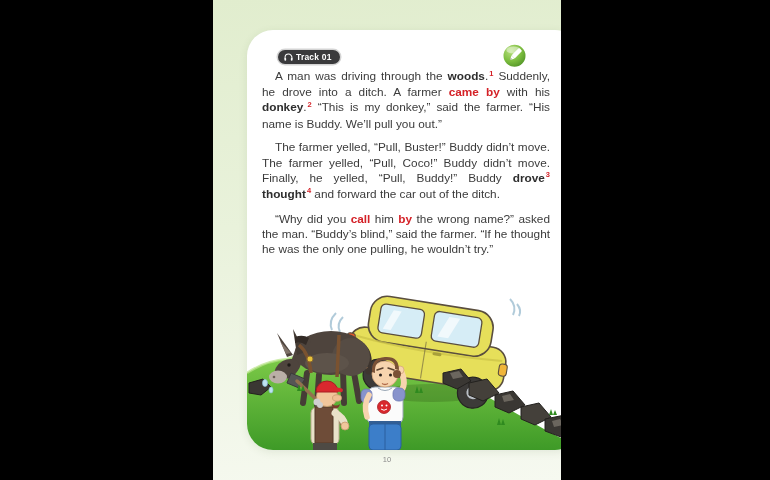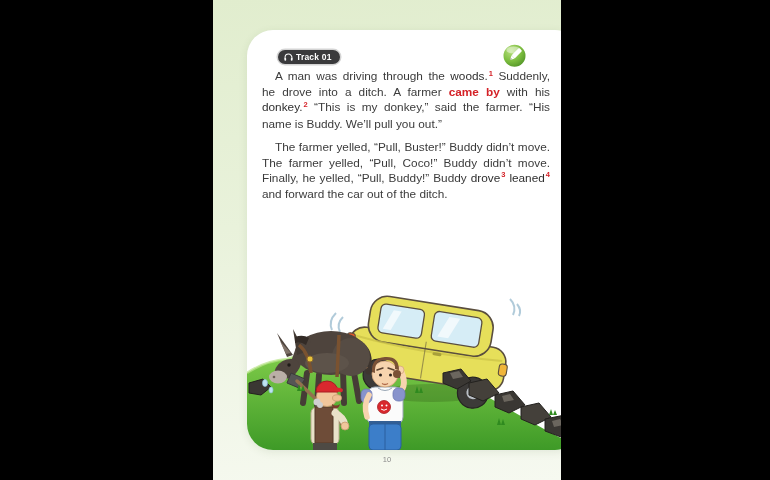--- a/index.html
+++ b/index.html
@@ -9,21 +9,21 @@
         background:linear-gradient(175deg,#e1edce 0%,#e9f2db 45%,#f6f9f0 100%);}
   .card{position:absolute;left:34px;top:30px;width:334px;height:420px;background:#fff;
         border-radius:26px;overflow:hidden;box-shadow:0 2px 8px rgba(60,90,40,.10);}
   .badge{position:absolute;left:31px;top:20px;height:14px;display:flex;align-items:center;gap:3px;
          background:#3a3a3c;border-radius:8px;padding:0 8px 0 6px;box-shadow:0 0 0 1.5px #d4d4d4;}
   .badge span{color:#fff;font-size:8.5px;font-weight:bold;letter-spacing:.2px;line-height:14px;}
   .pencil{position:absolute;left:255px;top:13px;width:25px;height:25px;}
   .story{position:absolute;left:15px;top:39px;width:288px;color:#3b3b3b;
          font-size:11.8px;line-height:15.2px;text-align:justify;}
   .story p{margin:0 0 8.5px 0;text-indent:13px;}
-  .bld{font-weight:normal;color:#2e2e2e;}
+  .bld{font-weight:bold;color:#2e2e2e;}
   .red{font-weight:bold;color:#d42127;margin-top:36px;}
   .sup{font-size:7.5px;font-weight:bold;color:#d42127;position:relative;top:-4.5px;margin-left:1px;}
   .illustration{position:absolute;left:0;top:265px;width:332px;height:155px;}
   .pagenum{position:absolute;left:0;top:455px;width:348px;text-align:center;
            font-size:7.5px;color:#8b8b8b;}
 </style>
 </head>
 <body>
 
 <div class="stage">
@@ -53,21 +53,22 @@
           <g transform="rotate(45 12.5 12.5)">
             <rect x="10.3" y="3.8" width="4.4" height="10.6" rx="1" fill="#fff"></rect>
             <polygon points="10.3,14.4 14.7,14.4 12.5,18.8" fill="#fff"></polygon>
             <polygon points="11.8,16.8 13.2,16.8 12.5,18.8" fill="#8a8a8a"></polygon>
           </g>
         </svg>
       </div>
 
       <div class="story">
           <p><span>A man was driving through the </span><span class="bld">woods</span><span>.</span><span class="sup">1</span><span> Suddenly, he drove into a ditch. A farmer </span><span class="red">came by</span><span> with his </span><span class="bld">donkey</span><span>.</span><span class="sup">2</span><span> “This is my donkey,” said the farmer. “His name is Buddy. We’ll pull you out.”</span></p>
-          <p><span>The farmer yelled, “Pull, Buster!” Buddy didn’t move. The farmer yelled, “Pull, Coco!” Buddy didn’t move. Finally, he yelled, “Pull, Buddy!” Buddy </span><span class="bld">drove</span><span class="sup">3</span><span> </span><span class="bld">leaned</span><span class="sup">4</span><span> and forward the car out of the ditch.</span></p>
+          <p><span>The farmer yelled, “Pull, Buster!” Buddy didn’t move. The farmer yelled, “Pull, Coco!” Buddy didn’t move. Finally, he yelled, “Pull, Buddy!” Buddy </span><span class="bld">drove</span><span class="sup">3</span><span> </span><span class="bld">thought</span><span class="sup">4</span><span> and forward the car out of the ditch.</span></p>
+          <p><span>“Why did you </span><span class="red">call</span><span> him </span><span class="red">by</span><span> the wrong name?” asked the man. “Buddy’s blind,” said the farmer. “If he thought he was the only one pulling, he wouldn’t try.”</span></p>
         </div>
 
       <div class="illustration" role="img" aria-label="A donkey in a harness pulls a yellow car out of a ditch while an old farmer in a red cap holding a hoe talks with a puzzled young man.">
         <svg viewBox="0 0 332 155" width="332" height="155" preserveAspectRatio="none" aria-hidden="true">
           <defs>
             <linearGradient id="grassG" x1="0" y1="0" x2="0" y2="1">
               <stop offset="0%" stop-color="#7ecb49"></stop>
               <stop offset="100%" stop-color="#3e9a27"></stop>
             </linearGradient>
           </defs>

